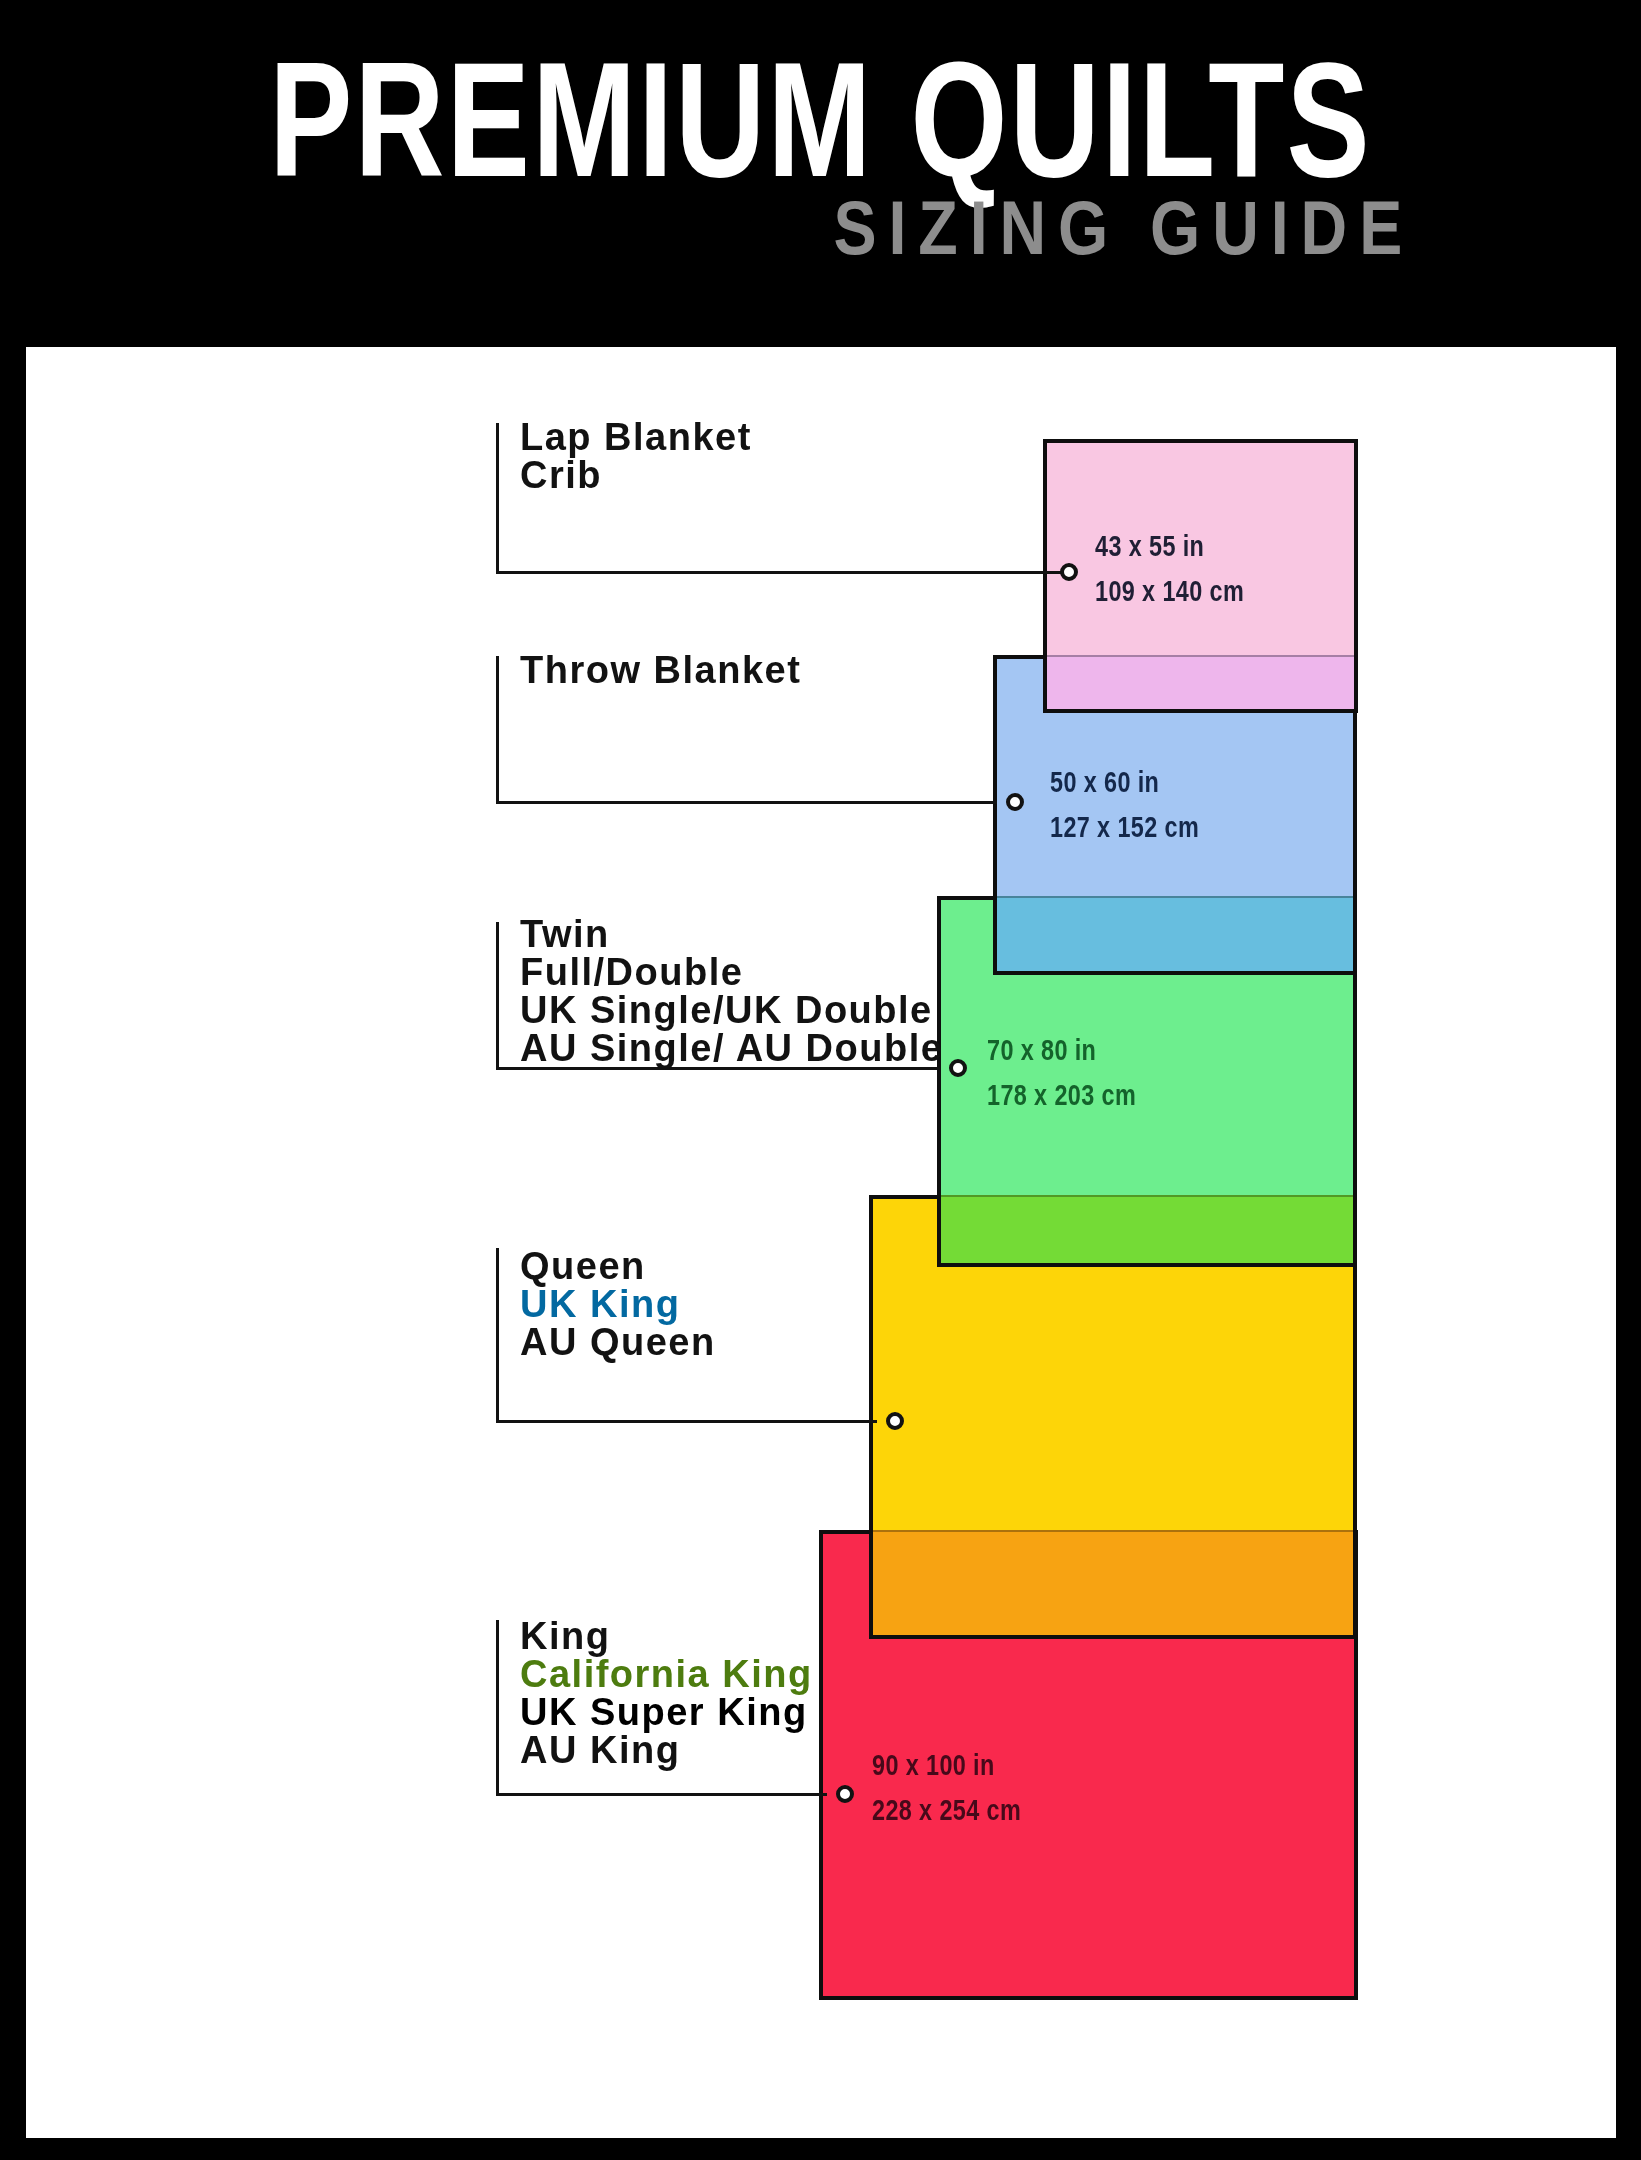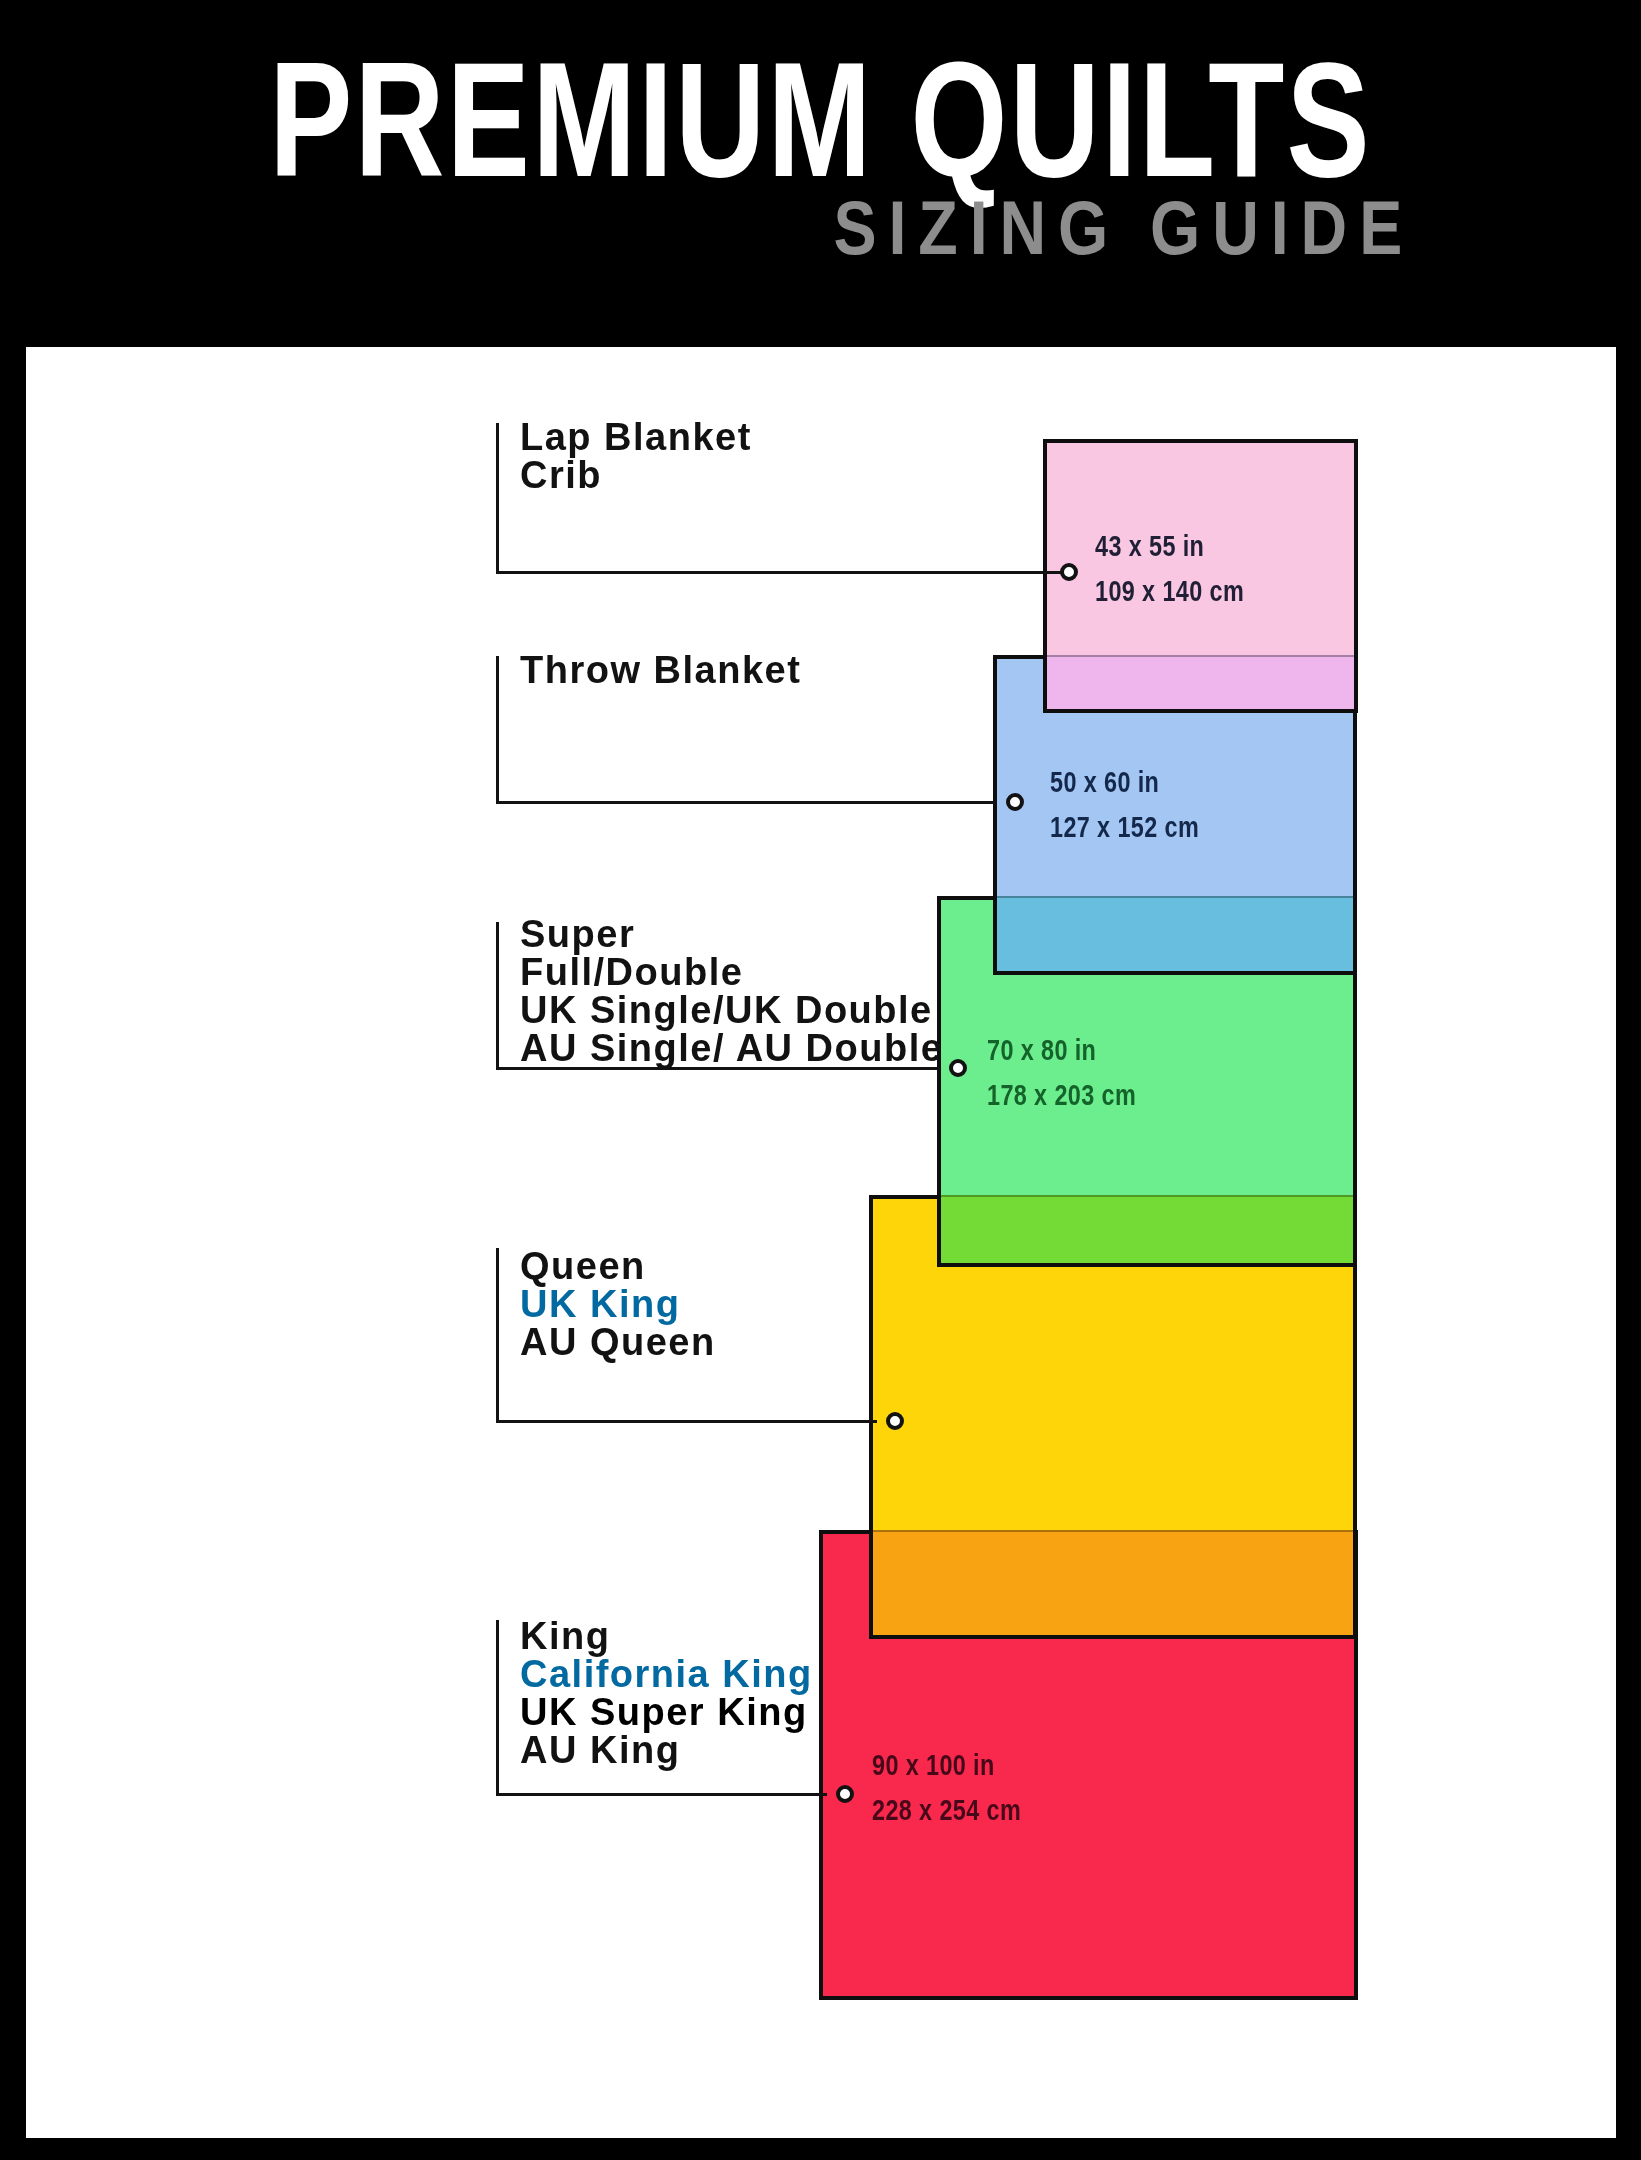--- a/index.html
+++ b/index.html
@@ -150,33 +150,33 @@
     </div>
 
     <div class="size-label label-lap">
       <div class="label-line" style="color: rgb(18, 18, 18);">Lap Blanket</div>
       <div class="label-line" style="color: rgb(18, 18, 18);">Crib</div>
     </div>
     <div class="size-label label-throw">
       <div class="label-line" style="color: rgb(18, 18, 18);">Throw Blanket</div>
     </div>
     <div class="size-label label-twin">
-      <div class="label-line" style="color: rgb(18, 18, 18);">Super</div>
+      <div class="label-line" style="color: rgb(18, 18, 18);">Twin</div>
       <div class="label-line" style="color: rgb(18, 18, 18);">Full/Double</div>
       <div class="label-line" style="color: rgb(18, 18, 18);">UK Single/UK Double</div>
       <div class="label-line" style="color: rgb(18, 18, 18);">AU Single/ AU Double</div>
     </div>
     <div class="size-label label-queen">
       <div class="label-line" style="color: rgb(18, 18, 18);">Queen</div>
       <div class="label-line" style="color: #0369a1;">UK King</div>
       <div class="label-line" style="color: rgb(18, 18, 18);">AU Queen</div>
     </div>
     <div class="size-label label-king">
       <div class="label-line" style="color: rgb(18, 18, 18);">King</div>
-      <div class="label-line" style="color: #0369a1;">California King</div>
+      <div class="label-line" style="color: #4d7c0f;">California King</div>
       <div class="label-line" style="color: #000000;">UK Super King</div>
       <div class="label-line" style="color: rgb(18, 18, 18);">AU King</div>
     </div>
 
     <div class="leader-v lv-lap" style="background-color: rgb(18, 18, 18);"></div>
     <div class="leader-h lh-lap" style="background-color: rgb(18, 18, 18);"></div>
     <div class="leader-dot dot-lap"></div>
 
     <div class="leader-v lv-throw" style="background-color: rgb(18, 18, 18);"></div>
     <div class="leader-h lh-throw" style="background-color: rgb(18, 18, 18);"></div>

